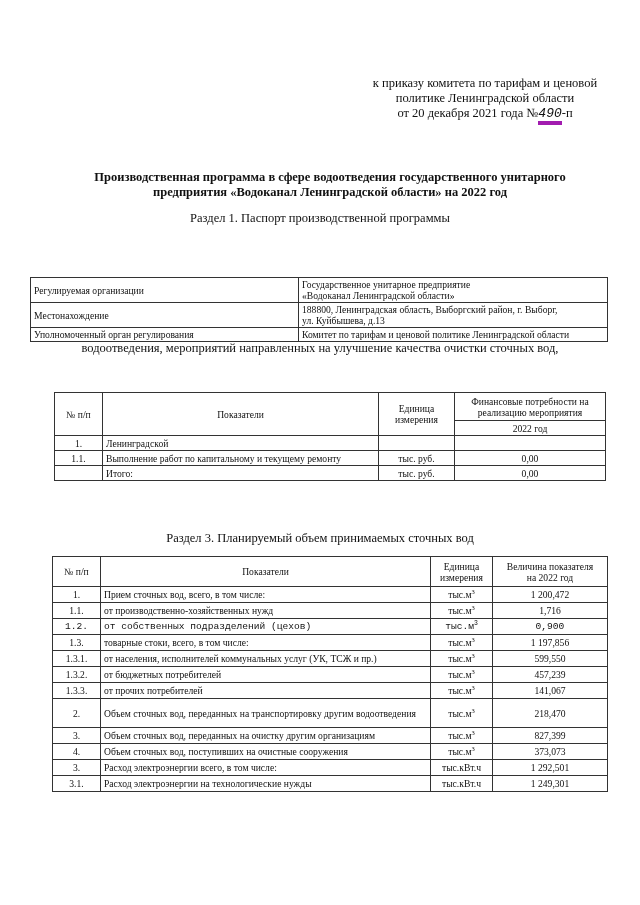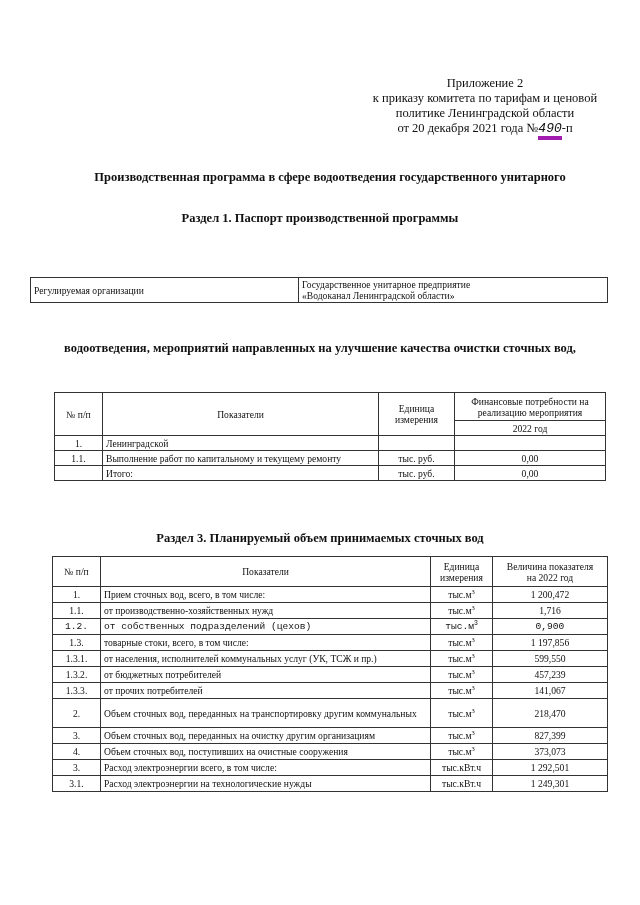--- a/index.html
+++ b/index.html
@@ -12,58 +12,69 @@
     position: absolute; left: 355px; top: 76px; width: 260px;
     text-align: center; font-size: 12.5px; line-height: 15px;
   }
   .appendix .num { font-family: Liberation Mono, monospace; font-style: italic; font-size: 13px; border-bottom: 4px solid #a21caf; }
   .title {
     position: absolute; left: 70px; top: 170px; width: 520px;
     text-align: center; font-weight: bold; font-size: 12.5px; line-height: 15px;
   }
   .h1 {
     position: absolute; left: 40px; width: 560px; text-align: center;
-    font-weight: bold; font-size: 12.5px; line-height: 15px;
+    font-weight: normal; font-size: 12.5px; line-height: 15px;
   }
   table { border-collapse: collapse; position: absolute; font-size: 9.6px; }
   td, th { border: 1px solid #333; padding: 1px 3px; font-weight: normal; vertical-align: middle; line-height: 11px; }
   .t1 { left: 30px; top: 237px; width: 578px; margin-top: 40px; }
   .t2 { left: 54px; top: 392px; width: 552px; }
   .t3 { left: 52px; top: 556px; width: 556px; }
   .c { text-align: center; }
   sup { font-size: 6.5px; line-height: 0; }
 </style>
 </head>
 <body>
 
 <div class="appendix">
-  <div>Приложение 2</div>
   <div>к приказу комитета по тарифам и ценовой</div>
   <div>политике Ленинградской области</div>
   <div><span>от 20 декабря 2021 года №</span><span class="num">490</span><span>-п</span></div>
 </div>
 
 <div class="title">
   <div>Производственная программа в сфере водоотведения  государственного унитарного</div>
+  <div>предприятия «Водоканал Ленинградской области» на 2022 год</div>
 </div>
 
 <div class="h1" style="top:211px;">Раздел 1. Паспорт производственной программы</div>
 
 <table class="t1">
   <colgroup>
       <col style="width:268px">
       <col>
     </colgroup>
   <tbody>
       <tr style="height:25px">
     <td>Регулируемая организации</td>
     <td>
           <div>Государственное унитарное предприятие</div>
           <div>«Водоканал Ленинградской области»</div>
         </td>
+  </tr>
+  <tr style="height:25px">
+    <td>Местонахождение</td>
+    <td>
+          <div>188800, Ленинградская область, Выборгский район, г. Выборг,</div>
+          <div>ул. Куйбышева, д.13</div>
+        </td>
+  </tr>
+  <tr style="height:14px">
+    <td>Уполномоченный орган регулирования</td>
+    <td>Комитет по тарифам и ценовой политике Ленинградской области</td>
   </tr>
 </tbody>
   </table>
 
 <div class="h1" style="top:341px;">
   <div>водоотведения, мероприятий направленных на улучшение качества очистки сточных вод,</div>
 </div>
 
 <table class="t2">
   <colgroup>
@@ -170,21 +181,21 @@
         <td class="c">457,239</td>
       </tr>
       <tr style="height: 16px;">
         <td class="c">1.3.3.</td>
         <td>от прочих потребителей</td>
         <td class="c"><span>тыс.м</span><sup>3</sup></td>
         <td class="c">141,067</td>
       </tr>
       <tr style="height: 29px;">
         <td class="c">2.</td>
-        <td>Объем сточных вод, переданных на транспортировку другим коммунальных</td>
+        <td>Объем сточных вод, переданных на транспортировку другим водоотведения</td>
         <td class="c"><span>тыс.м</span><sup>3</sup></td>
         <td class="c">218,470</td>
       </tr>
       <tr style="height: 16px;">
         <td class="c">3.</td>
         <td>Объем сточных вод, переданных на очистку другим организациям</td>
         <td class="c"><span>тыс.м</span><sup>3</sup></td>
         <td class="c">827,399</td>
       </tr>
       <tr style="height: 16px;">

